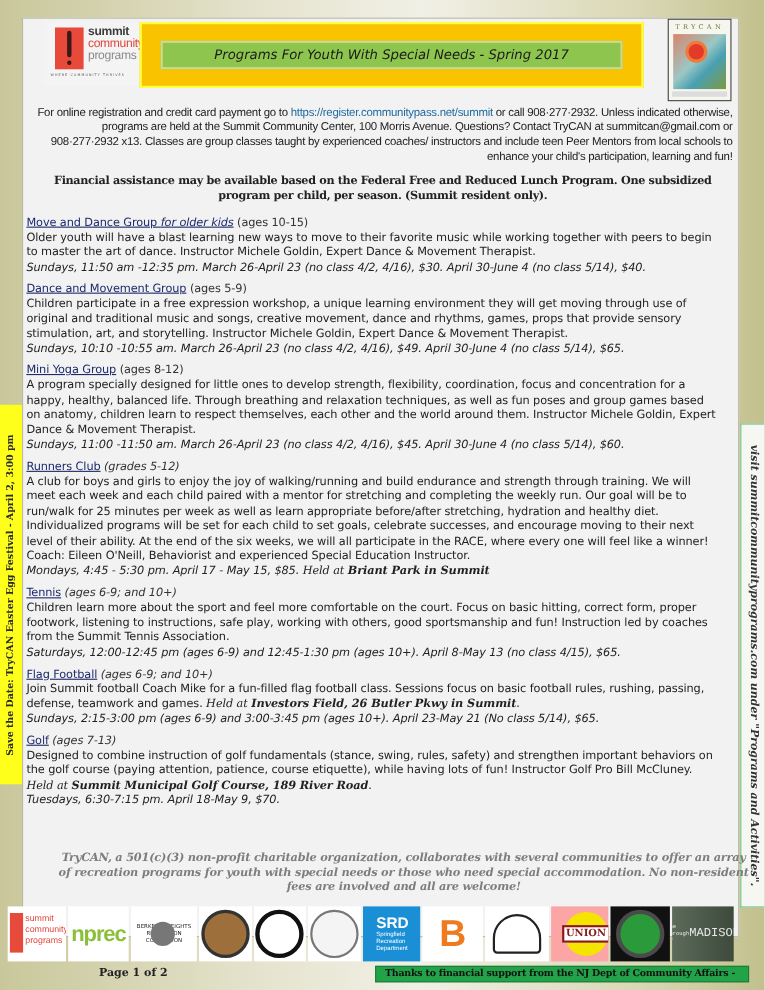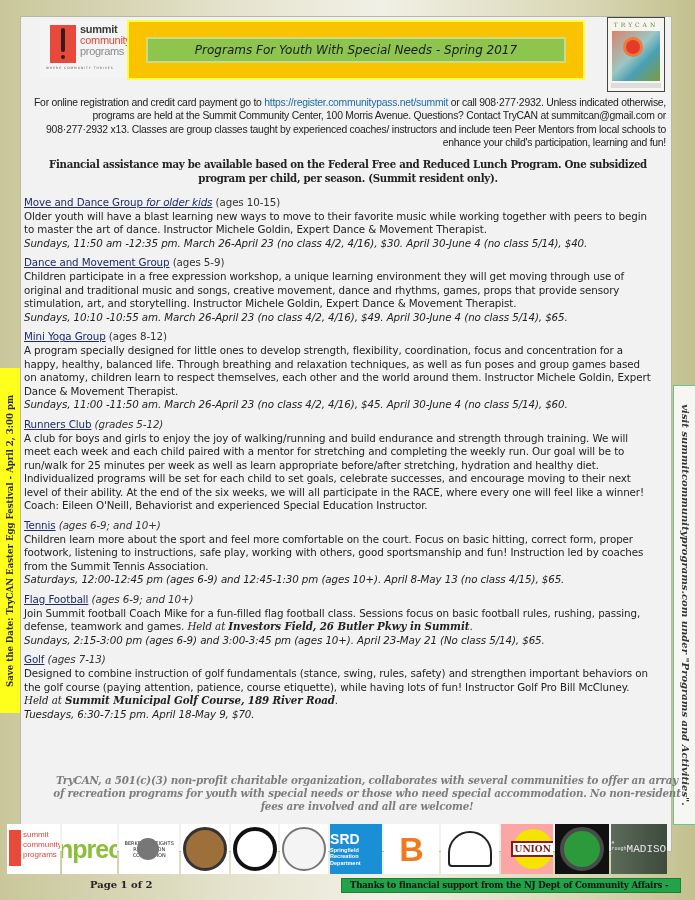--- a/index.html
+++ b/index.html
@@ -91,28 +91,28 @@
     position: absolute; left: 30px; top: 774px; width: 636px;
     text-align: center; font-family: "DejaVu Serif", serif; font-style: italic; font-weight: bold;
     font-size: 10.3px; line-height: 13px; color: #7d7d7d; letter-spacing: -0.2px; margin-left: 19px;
   }
   
   .logos { position: absolute; left: 7px; top: 824px; width: 660px; height: 50px; display: flex; gap: 2px; align-items: stretch; }
   .plogo { height: 50px; display:flex; align-items:center; justify-content:center; font-size:8px; overflow:hidden; position:relative; }
   .pl-summit { width:53px; background:#fff; }
   .pl-summit .m { position:absolute; left:2px; top:6px; width:12px; height:36px; background:#e74a3a; }
   .pl-summit .w { position:absolute; left:16px; top:6px; font-size:8px; line-height:10px; color:#e0463a; font-family:"Liberation Sans",sans-serif; }
-  .pl-nprec { width:56px; background:#fff; color:#8bbf3a; font-size:25px; font-weight:bold; font-family:"Liberation Sans",sans-serif; letter-spacing:-1px; }
+  .pl-nprec { width:56px; background:#fff; color:#8bbf3a; font-size:20px; font-weight:bold; font-family:"Liberation Sans",sans-serif; letter-spacing:-1px; }
   .pl-bh { width:60px; background:#fff; color:#222; font-size:5px; text-align:center; }
   .pl-bh .ball { position:absolute; left:18px; top:14px; width:22px; height:22px; border-radius:50%; background:#777; }
   .seal { width:48px; background:#fff; }
   .seal .c { width:44px; height:44px; border-radius:50%; border:3px solid #333; background:#9c6f3b; }
   .seal.s2 .c { background:#fff; border:4px solid #111; }
   .seal.s3 .c { background:#f4f4f4; border:2px solid #777; }
-  .pl-srd { width:52px; background:#1a8fd5; color:#fff; flex-direction:column; align-items:flex-start; padding-left:0; font-family:"Liberation Sans",sans-serif;font-weight:bold; }
+  .pl-srd { width:52px; background:#1a8fd5; color:#fff; flex-direction:column; align-items:flex-start; padding-left:12px; font-family:"Liberation Sans",sans-serif; }
   .pl-srd b { font-size:14px; line-height:15px; }
   .pl-srd small { font-size:5.5px; line-height:6.5px; }
   .pl-b { width:56px; background:#fff; color:#f07a20; font-size:34px; font-weight:bold; font-family:"Liberation Sans",sans-serif; }
   .pl-mtn { width:58px; background:#fff; }
   .pl-mtn .c { width:44px; height:36px; border:2px solid #222; border-radius:22px 22px 4px 4px; }
   .pl-union { width:52px; background:#fca5a5;justify-content:flex-end; }
   .pl-union .c { width:40px; height:40px; border-radius:50%; background:#f4e400; display:flex; align-items:center; justify-content:center; }
   .pl-union .c span { background:#fff; border:2px solid #8a1a1a; color:#8a1a1a; font-weight:bold; font-size:9px; padding:1px 2px; font-family:"DejaVu Serif",serif; }
   .pl-cran { width:55px; background:#111; }
   .pl-cran .c { width:44px; height:44px; border-radius:50%; background:#2a9a3a; border:4px solid #4a4a4a; }
@@ -172,20 +172,21 @@
     <div class="sched">Sundays, 10:10 -10:55 am.  March 26-April 23 (no class 4/2, 4/16), $49. April 30-June 4 (no class 5/14), $65.</div>
   </div>
   <div class="prog">
     <div class="title-line"><span class="name">Mini Yoga Group</span><span class="age"> (ages 8-12)</span></div>
     <div>A program specially designed for little ones to develop strength, flexibility, coordination, focus and concentration for a happy, healthy, balanced life. Through breathing and relaxation techniques, as well as fun poses and group games based on anatomy, children learn to respect themselves, each other and the world around them. Instructor Michele Goldin, Expert Dance &amp; Movement Therapist.</div>
     <div class="sched">Sundays, 11:00 -11:50 am.  March 26-April 23 (no class 4/2, 4/16), $45. April 30-June 4 (no class 5/14), $60.</div>
   </div>
   <div class="prog">
     <div class="title-line"><span class="name">Runners Club</span><span class="age" style="font-style:italic"> (grades 5-12)</span></div>
     <div>A club for boys and girls to enjoy the joy of walking/running and build endurance and strength through training. We will meet each week and each child paired with a mentor for stretching and completing the weekly run. Our goal will be to run/walk for 25 minutes per week as well as learn appropriate before/after stretching, hydration and healthy diet. Individualized programs will be set for each child to set goals, celebrate successes, and encourage moving to their next level of their ability. At the end of the six weeks, we will all participate in the RACE, where every one will feel like a winner!   Coach: Eileen O'Neill, Behaviorist and experienced Special Education Instructor.</div>
+    <div><span class="sched">Mondays, 4:45 - 5:30 pm.  April 17 - May 15, $85.  </span><span class="held">Held at </span><span class="loc">Briant Park in Summit</span></div>
   </div>
   <div class="prog">
     <div class="title-line"><span class="name">Tennis</span><span class="age" style="font-style:italic"> (ages 6-9; and 10+)</span></div>
     <div>Children learn more about the sport and feel more comfortable on the court.  Focus on basic hitting, correct form, proper footwork, listening to instructions, safe play, working with others, good sportsmanship and fun! Instruction led by coaches from the Summit Tennis Association.</div>
     <div class="sched">Saturdays, 12:00-12:45 pm (ages 6-9) and 12:45-1:30 pm (ages 10+).  April 8-May 13 (no class 4/15), $65.</div>
   </div>
   <div class="prog">
     <div class="title-line"><span class="name">Flag Football</span><span class="age" style="font-style:italic"> (ages 6-9; and 10+)</span></div>
     <div><span>Join Summit football Coach Mike for a fun-filled flag football class.  Sessions focus on basic football rules, rushing, passing, defense, teamwork and games.  </span><span class="held">Held at </span><span class="loc">Investors Field, 26 Butler Pkwy in Summit</span>.</div>
     <div class="sched">Sundays, 2:15-3:00 pm (ages 6-9) and 3:00-3:45 pm (ages 10+).  April 23-May 21 (No class 5/14), $65.</div>

